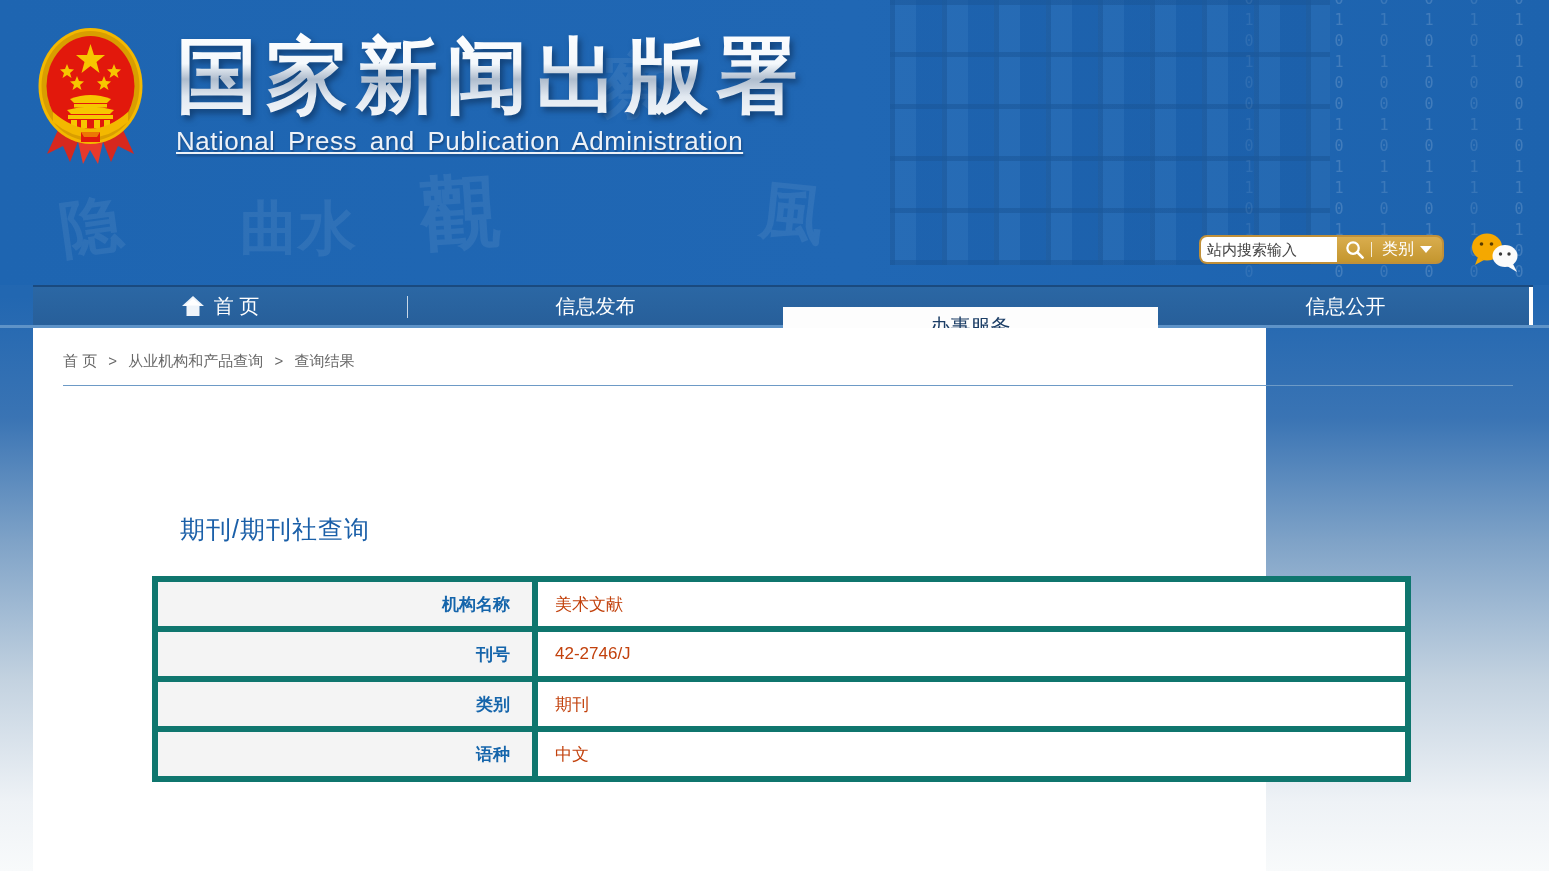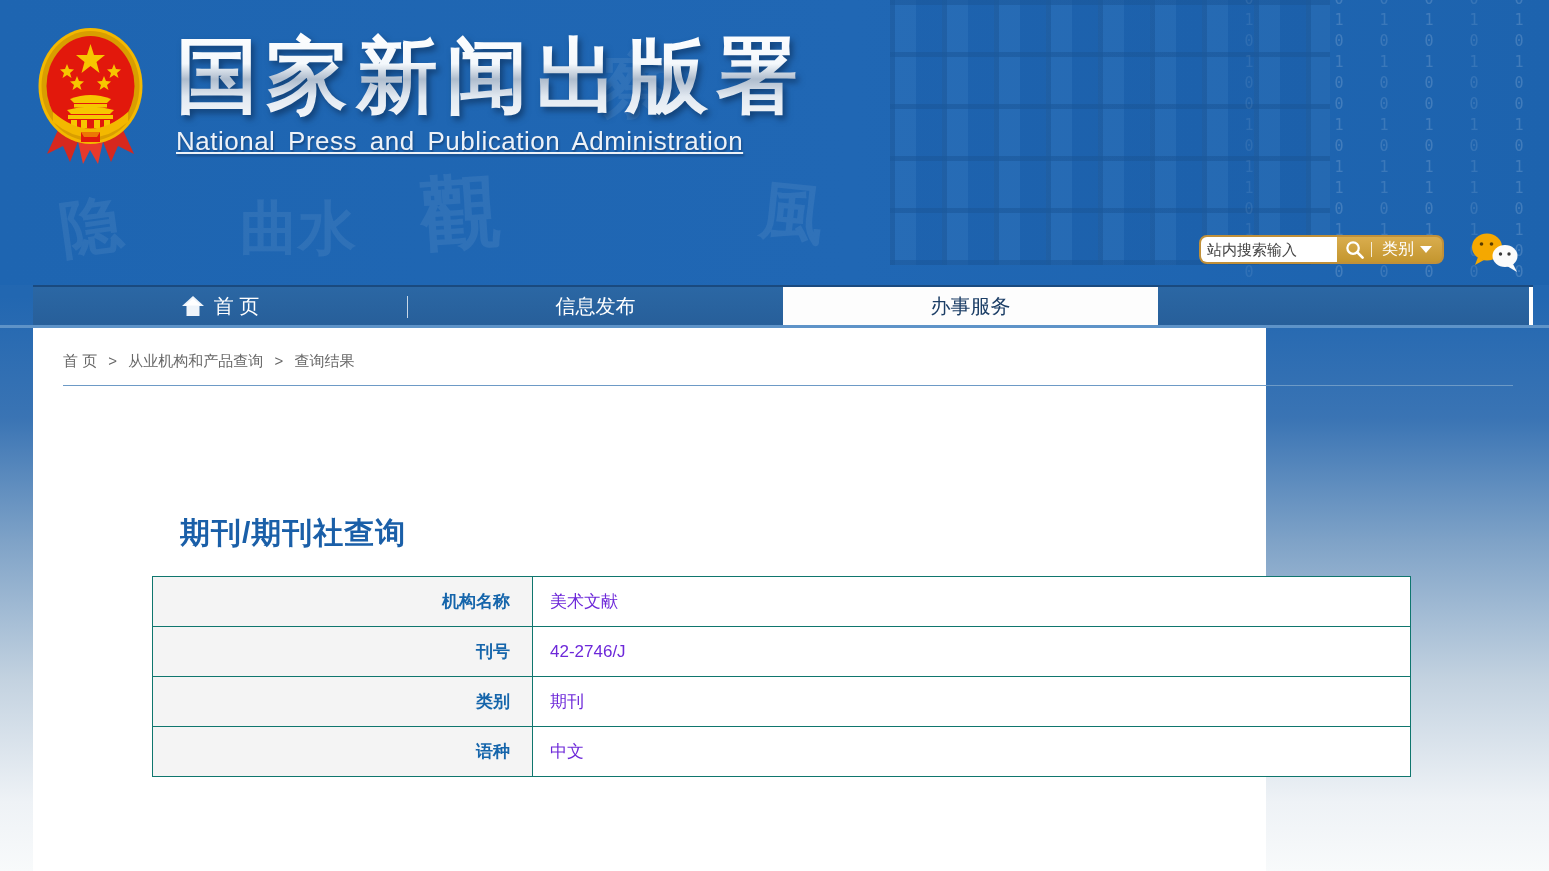--- a/index.html
+++ b/index.html
@@ -101,21 +101,21 @@
   .nav-underline {
     position: absolute; left: 0; top: 325px; width: 1549px; height: 3px;
     background: #5e93c8;
   }
   .nav-item {
     width: 375px; height: 100%;
     display: flex; align-items: center; justify-content: center; gap: 10px;
     color: #ffffff; font-size: 20px; cursor: pointer; position: relative;
   }
   .nav-item.active {
-    background: #fdfdfd; color: #1c3e66; font-weight: 500;
+    background: #fdfdfd; color: #1c3e66; font-weight: 500; margin-top: 20px;
   }
   .nav-sep {
     position: absolute; right: 0; top: 9px; width: 1px; height: 22px;
     background: rgba(255,255,255,0.75);
   }
   .nav-endbar {
     position: absolute; right: 0; top: 0; width: 4px; height: 100%;
     background: #ffffff;
   }
 
@@ -129,36 +129,36 @@
     font-size: 15px; color: #666;
   }
   .breadcrumb .crumb { cursor: pointer; }
   .breadcrumb .sep { margin: 0 7px; color: #666; }
   .breadcrumb-line {
     position: absolute; left: 30px; top: 57px; width: 1450px; height: 0;
     border-top: 1px solid #6d9ac6;
   }
   .page-title {
     position: absolute; left: 147px; top: 185px;
-    font-size: 30px; font-weight: bold; color: #1a5fa8;
+    font-size: 25px; font-weight: normal; color: #1a5fa8;
     letter-spacing: 1px;
   }
 
   .info-table {
     position: absolute; left: 119px; top: 248px; width: 1259px;
     border-collapse: collapse; table-layout: fixed;
     font-size: 17px;
   }
-  .info-table td { border: 1px solid #0f766e; height: 50px; padding: 0; }
+  .info-table td { border: 6px solid #0f766e; height: 50px; padding: 0; }
   .info-table td.label {
     width: 380px; background: #f4f4f4; color: #1565ab; font-weight: bold;
     text-align: right; padding-right: 22px;
   }
   .info-table td.value {
-    background: #ffffff; color: #6d28d9; text-align: left; padding-left: 17px;
+    background: #ffffff; color: #c2410c; text-align: left; padding-left: 17px;
   }
 </style>
 </head>
 <body>
 
 <div class="page">
 
   <div class="header">
 
     <div class="calli" style="left:420px; top:160px; font-size:80px; transform:rotate(-4deg);">觀</div>
@@ -246,20 +246,23 @@
         <path d="M11 2.5 L19 9.5 L3 9.5 Z" fill="#ffffff"></path>
       </svg>
       <span>首 页</span>
       <span class="nav-sep"></span>
     </div>
     <div class="nav-item">
       <span>信息发布</span>
     </div>
     <div class="nav-item active">
       <span>办事服务</span>
+    </div>
+    <div class="nav-item">
+      <span>信息公开</span>
     </div>
     <div class="nav-endbar"></div>
   </div>
 
   <div class="content">
 
     <div class="breadcrumb">
       <span class="crumb">首 页</span>
       <span class="sep">&gt;</span>
       <span class="crumb">从业机构和产品查询</span>

